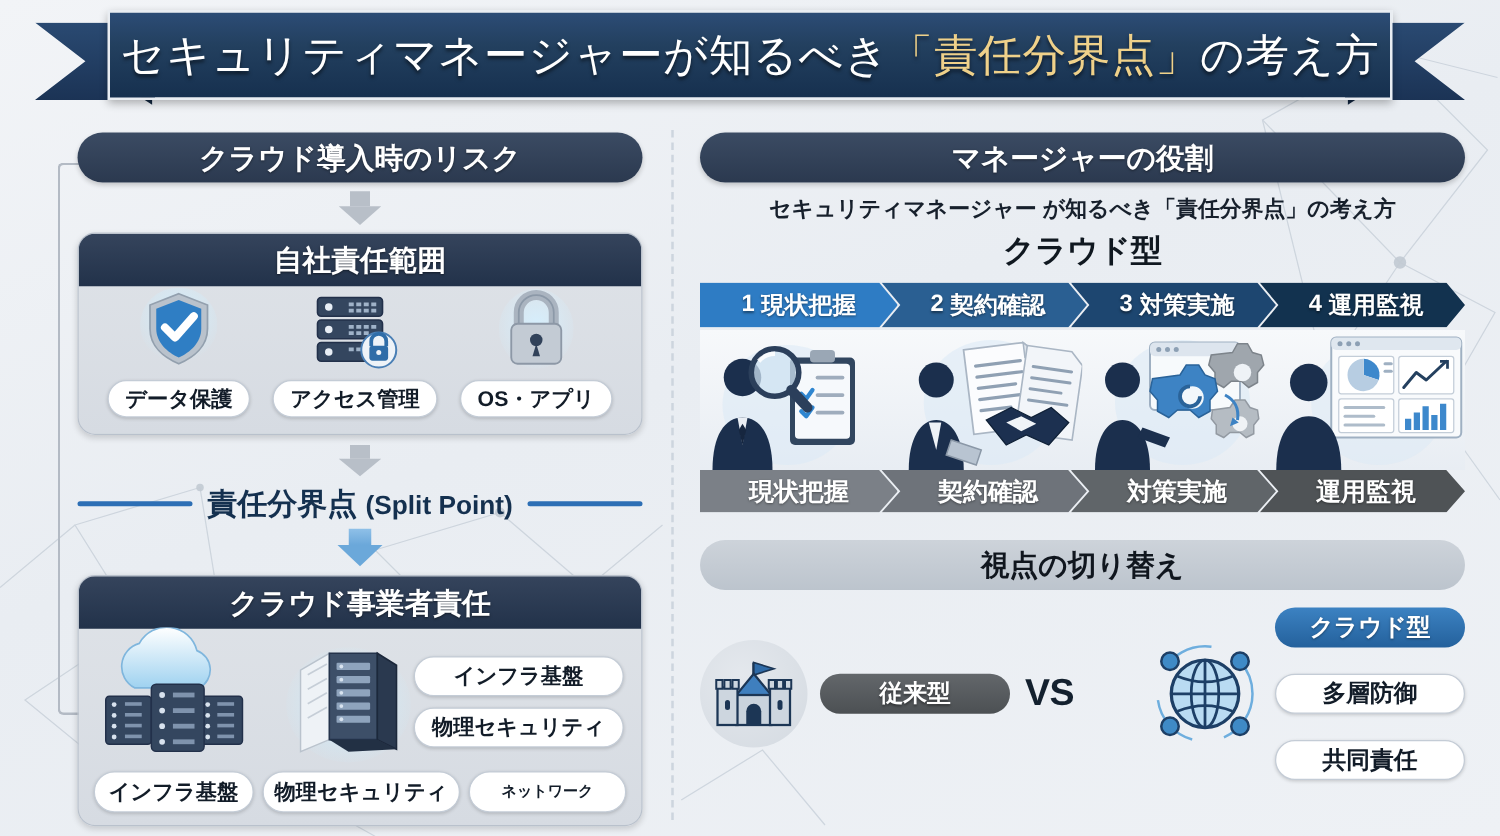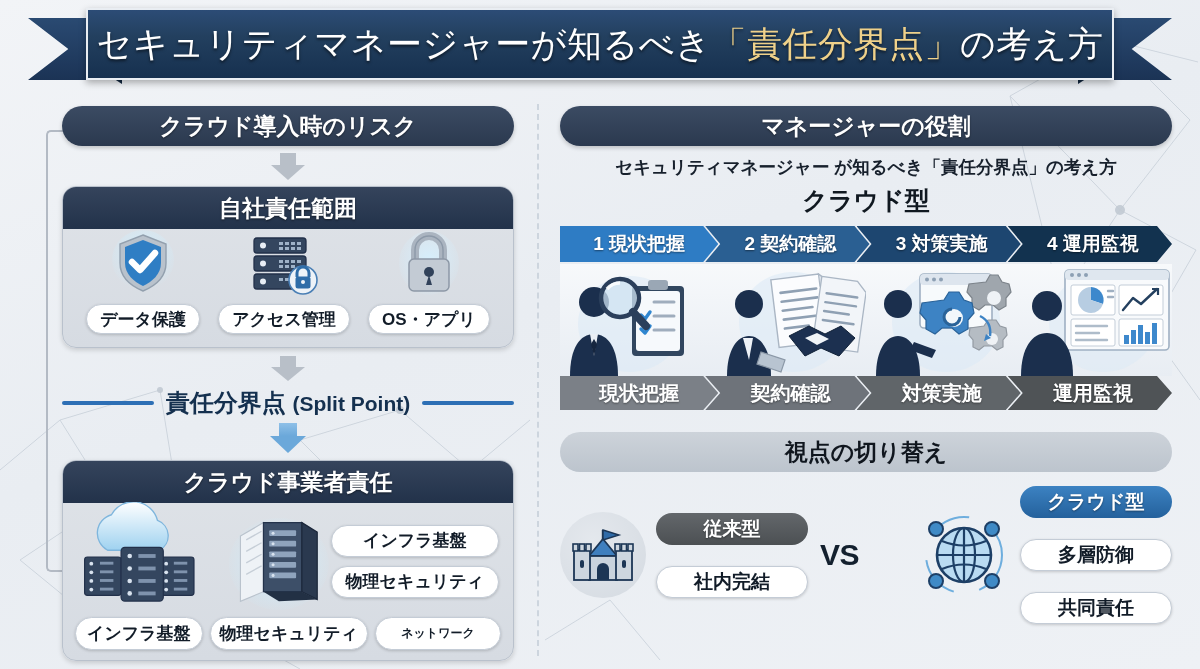--- a/index.html
+++ b/index.html
@@ -627,21 +627,20 @@
                 <rect x="58" y="18" width="5" height="7"></rect>
             </g>
             <g fill="#1c3655">
               <rect x="10" y="34" width="4" height="8" rx="2"></rect>
               <rect x="52" y="34" width="4" height="8" rx="2"></rect>
             </g>
           </svg>
         </div>
         <div class="vs-labels">
           <div class="vs-cap" style="background:linear-gradient(180deg,#63676b,#4c5053);">従来型</div>
-          <div class="tag vs-tag">社内完結</div>
         </div>
       </div>
 
       <div class="vs-word">VS</div>
 
       <div class="vs-side" style="margin-left:auto;">
         <svg width="92" height="92" viewBox="0 0 92 92">
           <circle cx="46" cy="46" r="38" fill="none" stroke="#6eaede" stroke-width="2" stroke-dasharray="44 26"></circle>
           <circle cx="46" cy="46" r="27" fill="#b9dbf2" stroke="#1d3f66" stroke-width="2.6"></circle>
           <ellipse cx="46" cy="46" rx="11" ry="27" fill="none" stroke="#1d3f66" stroke-width="2.2"></ellipse>

